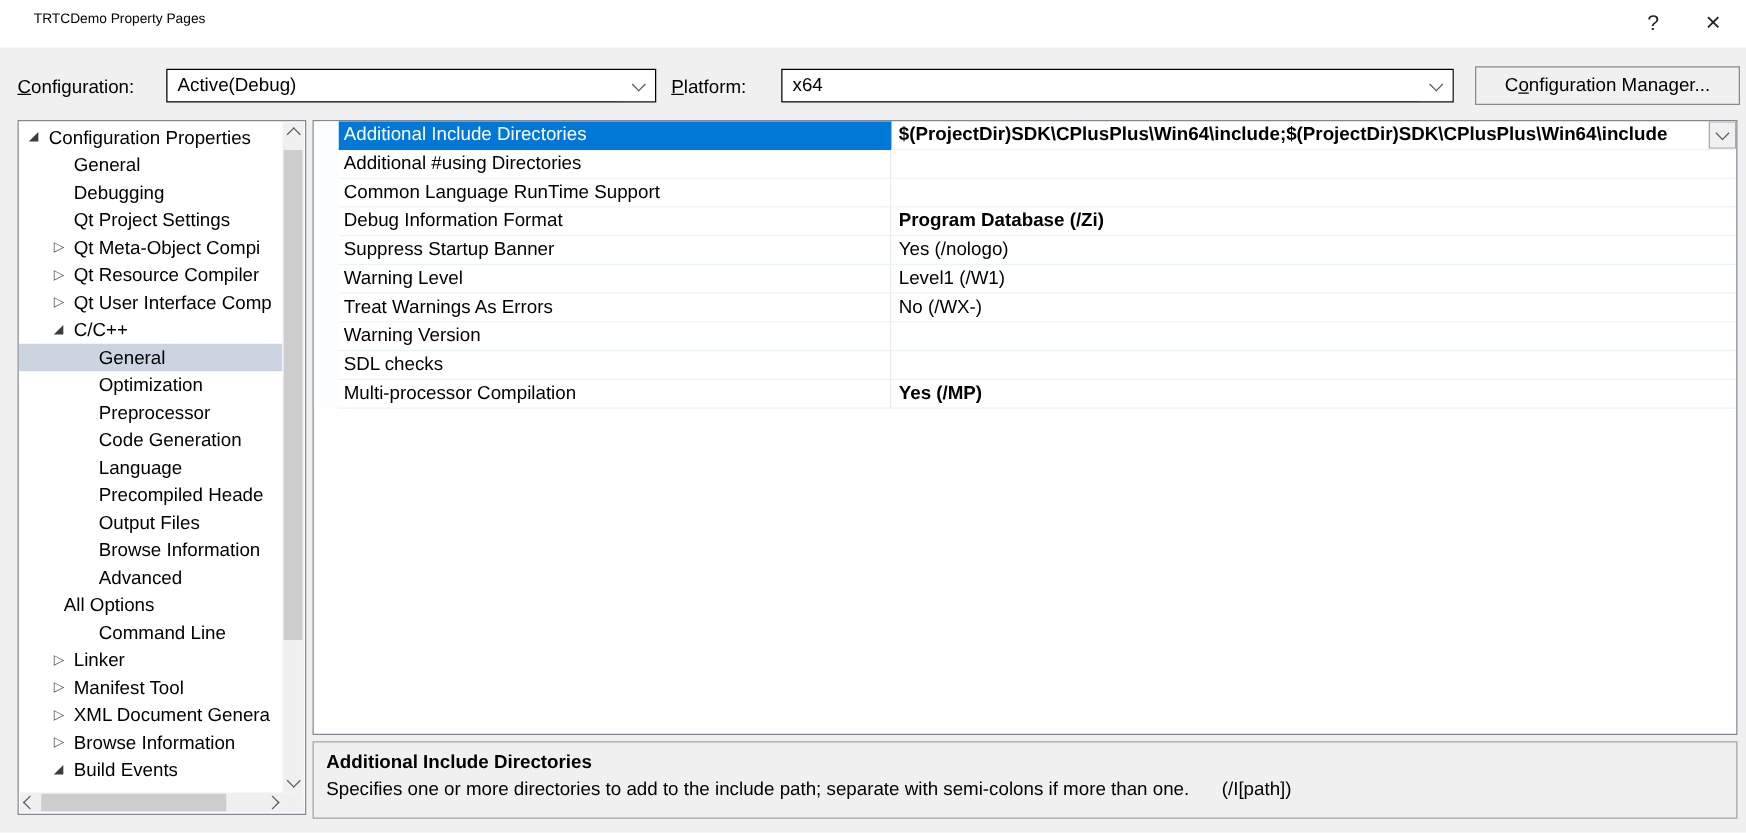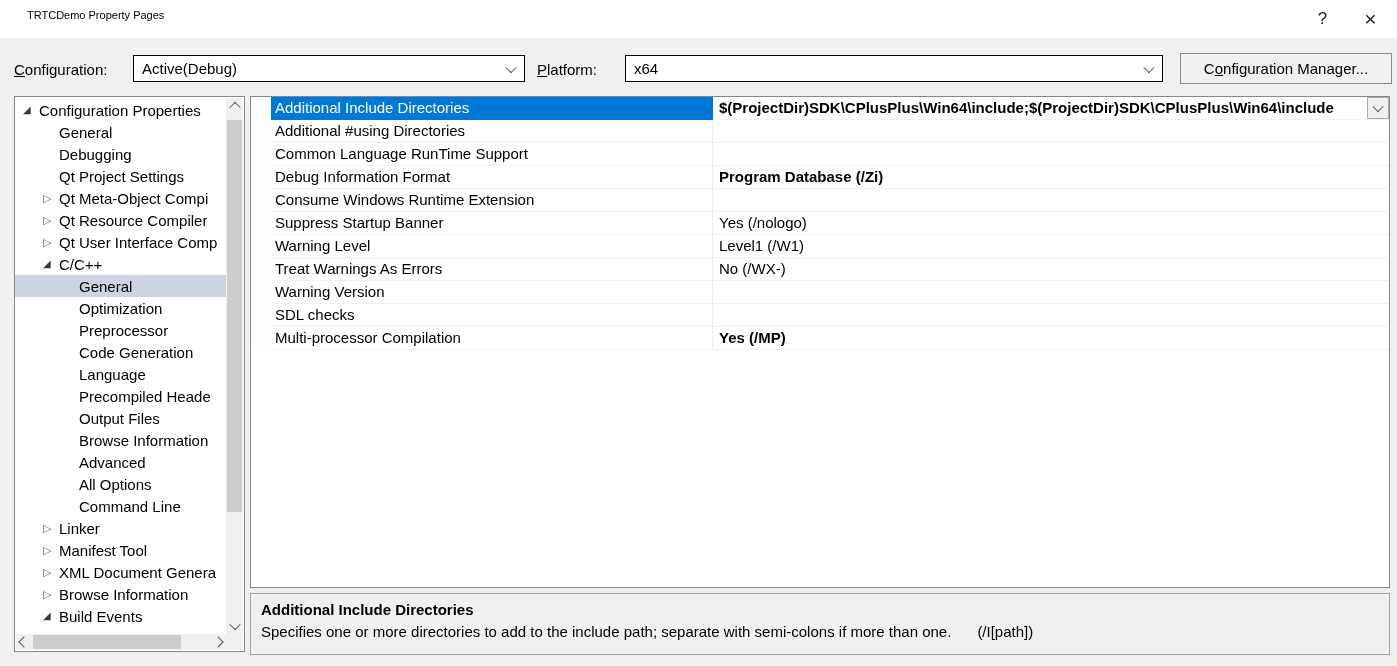--- a/index.html
+++ b/index.html
@@ -159,21 +159,21 @@
         <span class="tree-label">Output Files</span>
       </div>
       <div class="tree-row" style="padding-left: 48px;">
         <span class="tri"></span>
         <span class="tree-label">Browse Information</span>
       </div>
       <div class="tree-row" style="padding-left: 48px;">
         <span class="tri"></span>
         <span class="tree-label">Advanced</span>
       </div>
-      <div class="tree-row" style="padding-left: 48px;">
+      <div class="tree-row" style="padding-left: 20px;">
         <span class="tri"></span>
         <span class="tree-label">All Options</span>
       </div>
       <div class="tree-row" style="padding-left: 48px;">
         <span class="tri"></span>
         <span class="tree-label">Command Line</span>
       </div>
       <div class="tree-row" style="padding-left: 28px;">
         <span class="tri collapsed">▷</span>
         <span class="tree-label">Linker</span>
@@ -234,25 +234,20 @@
       <div class="pname">Common Language RunTime Support</div>
       <div class="pvalue"><span></span></div>
     </div>
     <div class="prow">
       <div class="pgutter"></div>
       <div class="pname">Debug Information Format</div>
       <div class="pvalue bold"><span>Program Database (/Zi)</span></div>
     </div>
     <div class="prow">
       <div class="pgutter"></div>
-      <div class="pname">Consume Windows Runtime Extension</div>
-      <div class="pvalue"><span></span></div>
-    </div>
-    <div class="prow">
-      <div class="pgutter"></div>
       <div class="pname">Suppress Startup Banner</div>
       <div class="pvalue"><span>Yes (/nologo)</span></div>
     </div>
     <div class="prow">
       <div class="pgutter"></div>
       <div class="pname">Warning Level</div>
       <div class="pvalue"><span>Level1 (/W1)</span></div>
     </div>
     <div class="prow">
       <div class="pgutter"></div>

